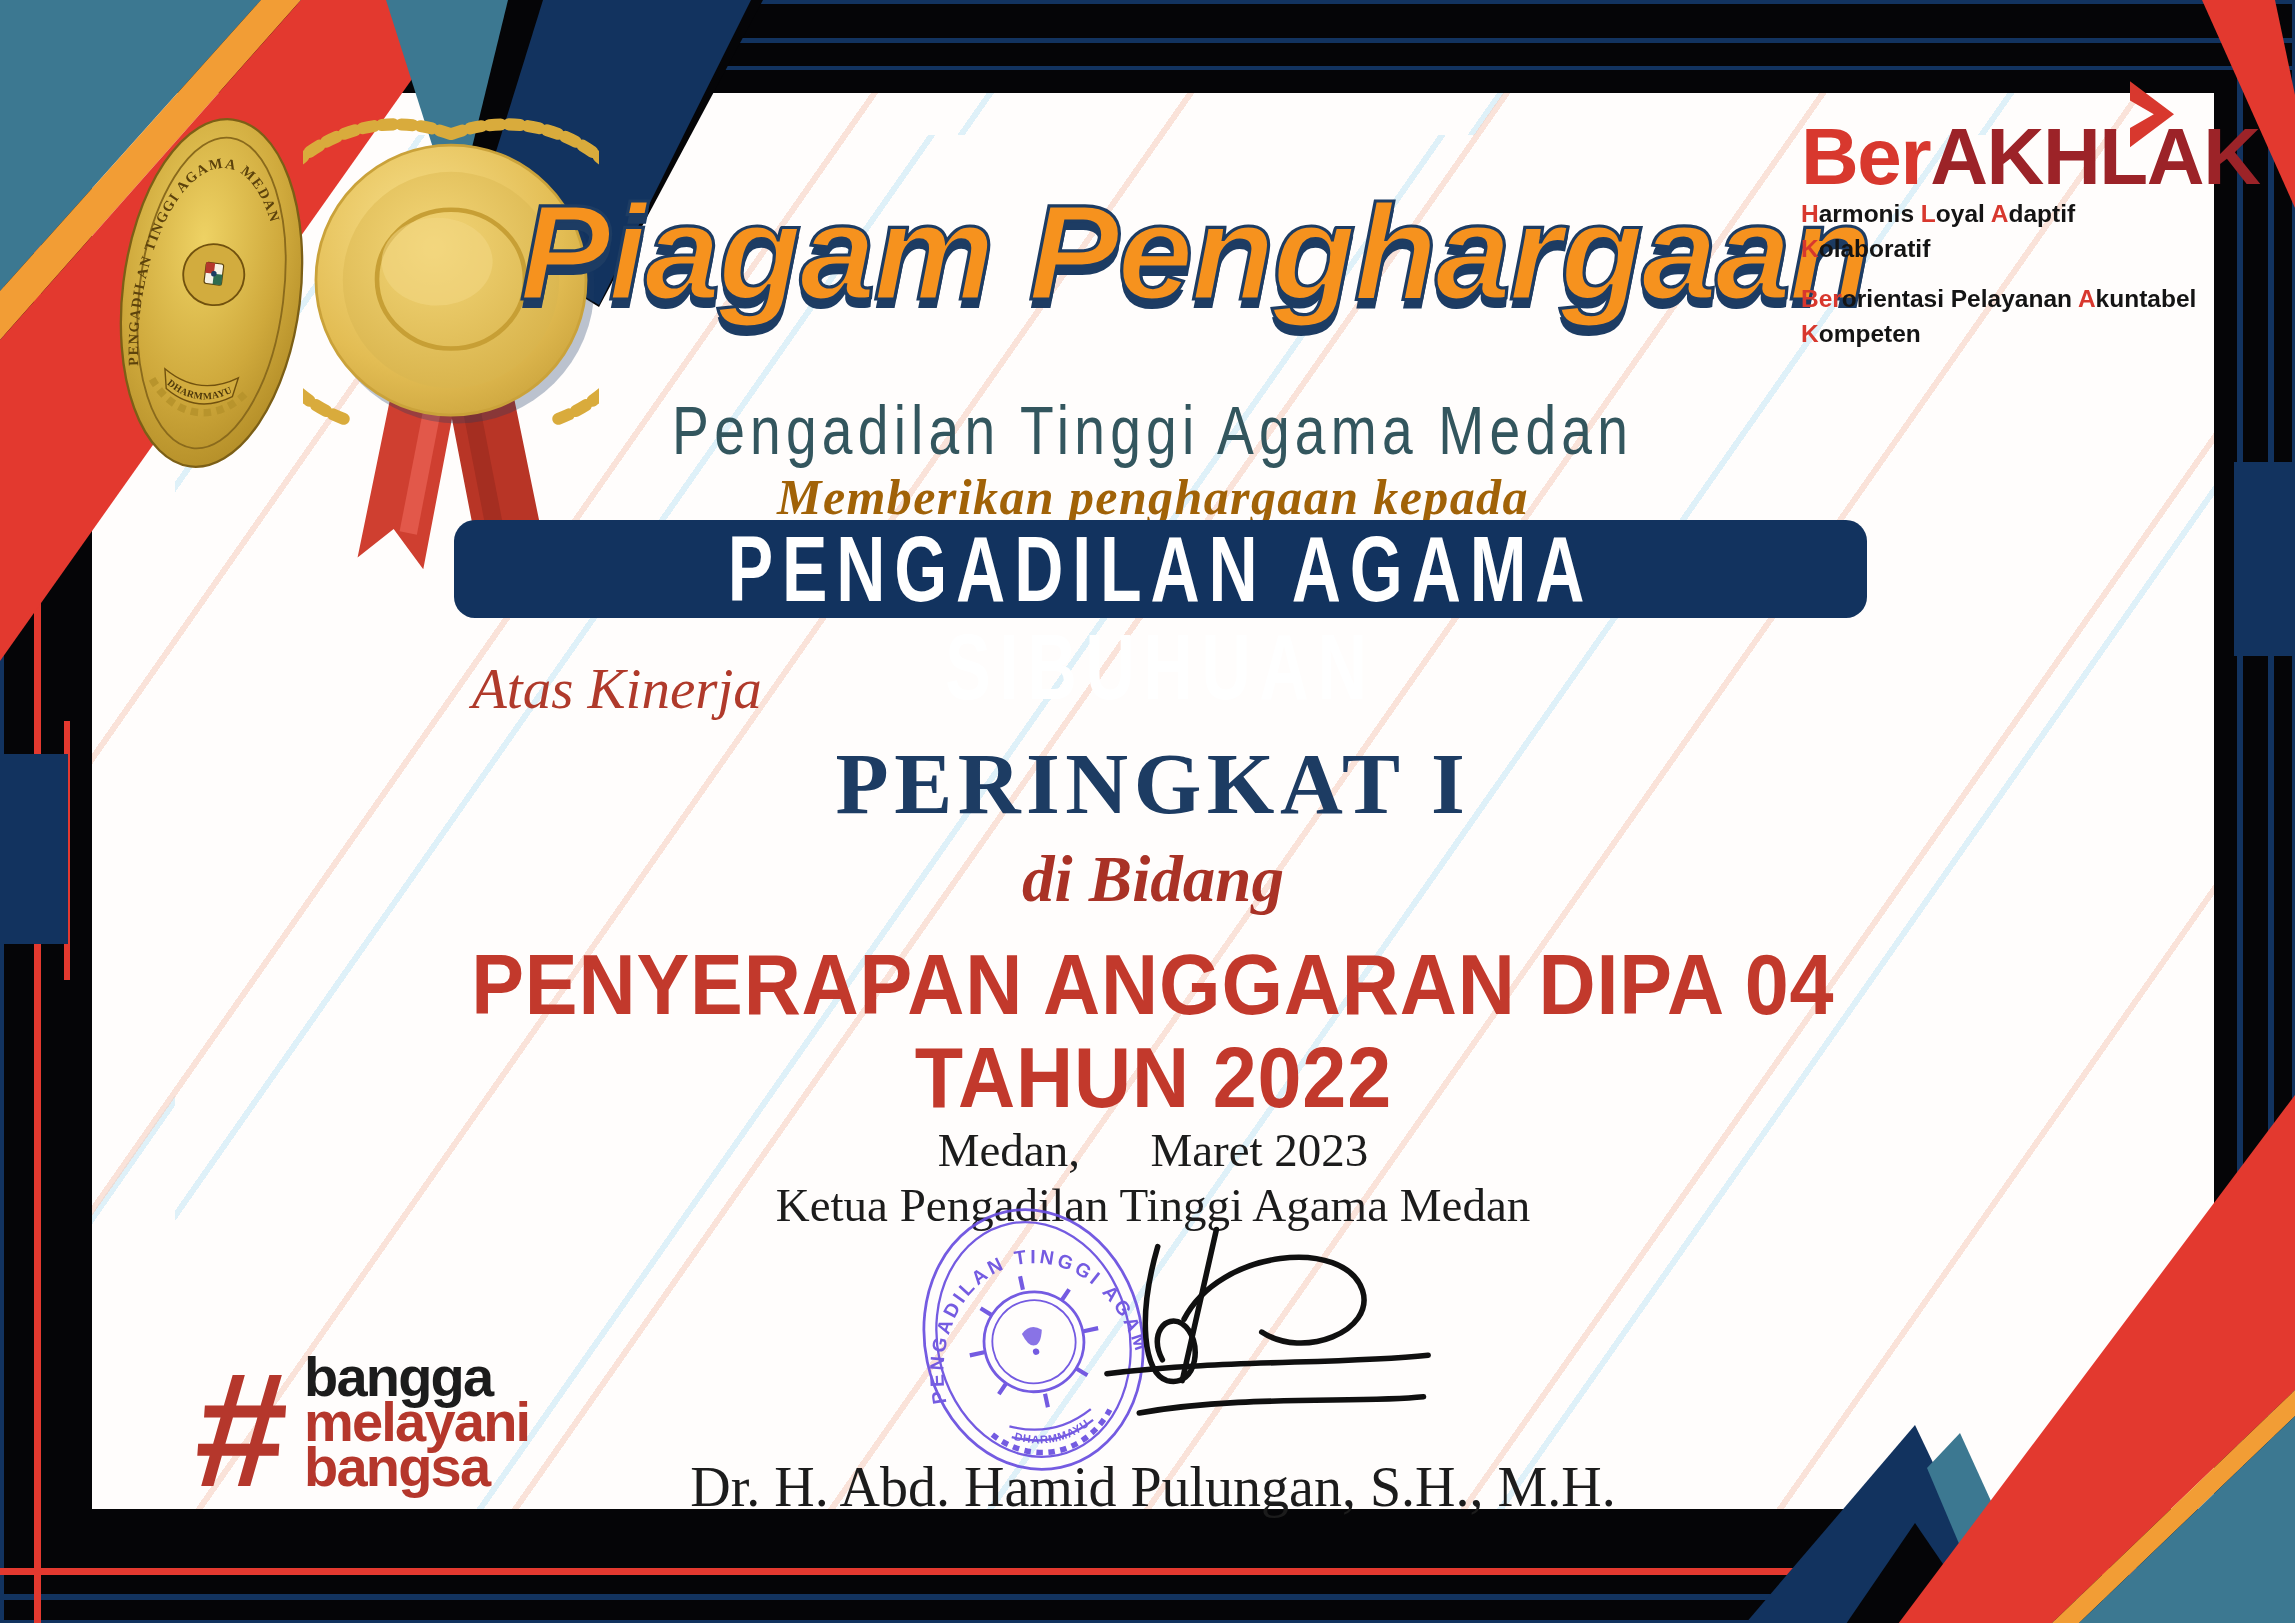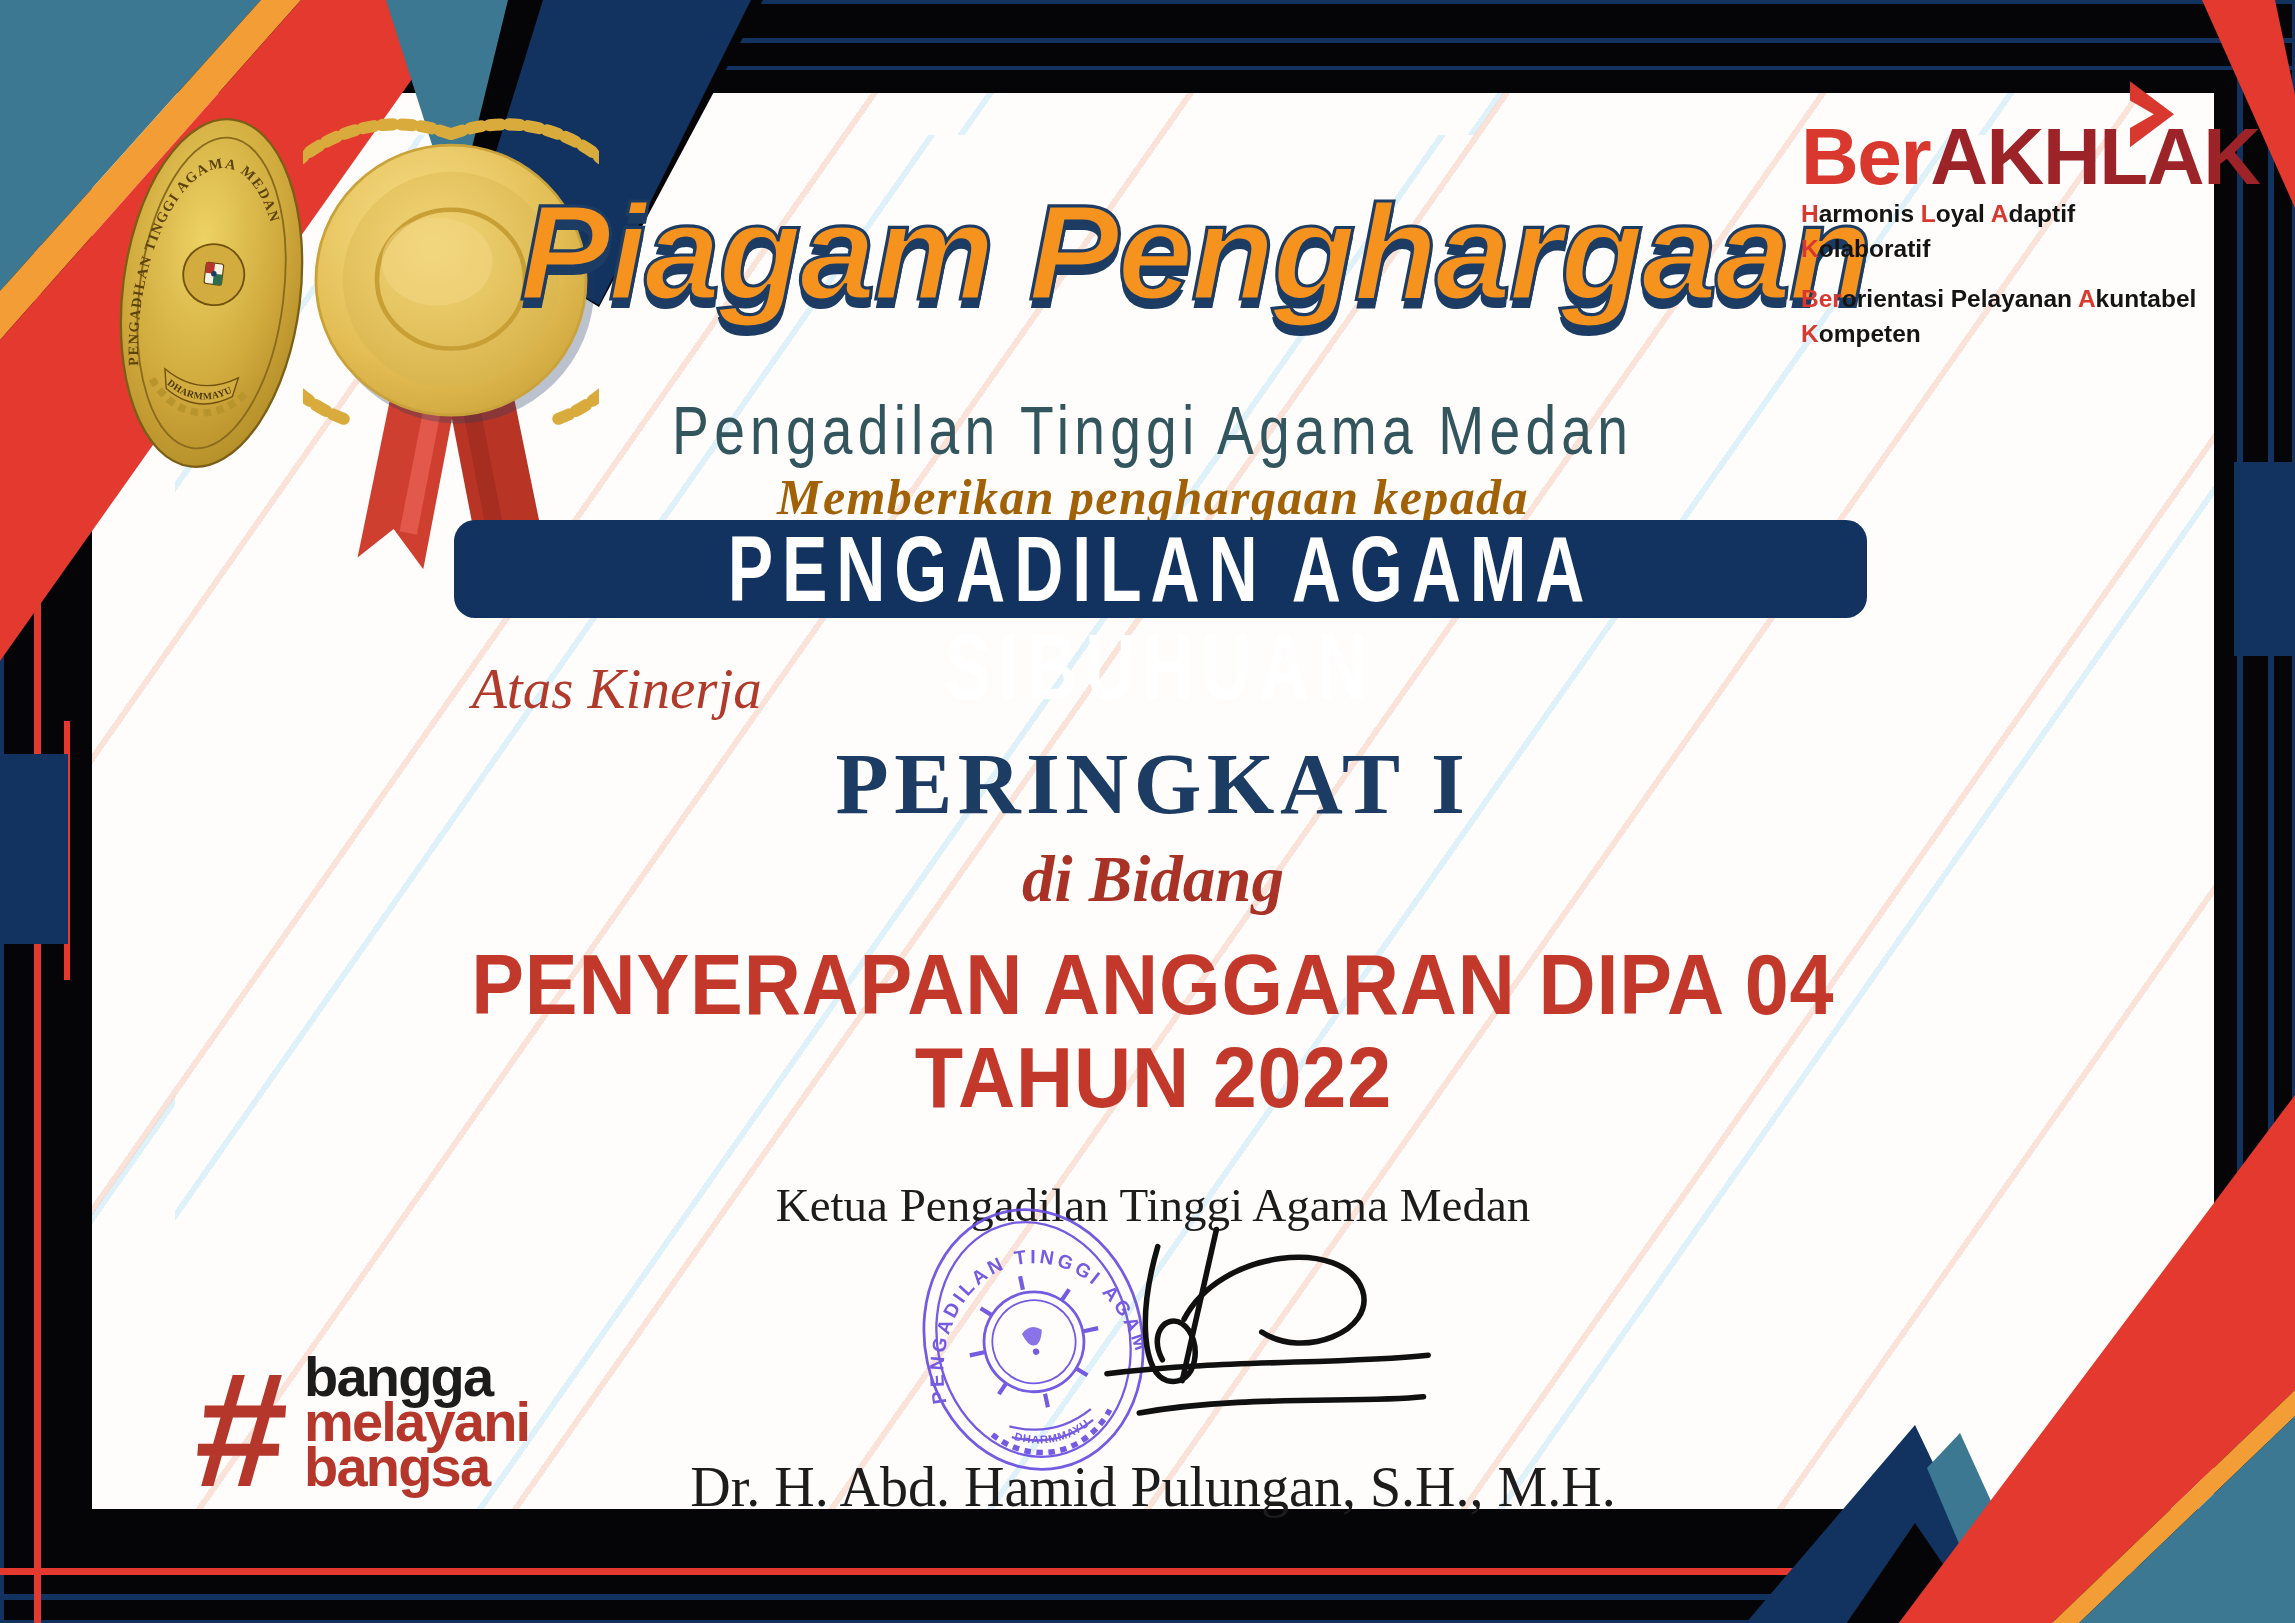--- a/index.html
+++ b/index.html
@@ -160,20 +160,21 @@
   <div class="abs content atas">Atas Kinerja</div>
   <div class="abs content centerline rank">PERINGKAT I</div>
   <div class="abs content centerline bidang">di Bidang</div>
   <div class="abs content centerline field field1">
     <span>PENYERAPAN ANGGARAN DIPA 04</span>
   </div>
   <div class="abs content centerline field field2">
     <span>TAHUN 2022</span>
   </div>
 
+  <div class="abs content centerline serifline date-line">Medan,&nbsp;&nbsp;&nbsp;&nbsp;&nbsp;&nbsp;Maret 2023</div>
   <div class="abs content centerline serifline ketua-line">Ketua Pengadilan Tinggi Agama Medan</div>
 
   <svg class="abs content" style="left:918px;top:1203px;transform:rotate(-12deg);opacity:.93;" width="231" height="273" viewBox="0 0 500 590">
     <defs>
       <path id="stArc" d="M 38,390 A 212 260 0 1 1 462,390" fill="none"></path>
       <path id="stBan" d="M 163,498 Q 250,545 337,498" fill="none"></path>
     </defs>
     <g stroke="#6a4fe0" fill="none" stroke-width="6">
       <ellipse cx="250" cy="295" rx="235" ry="283"></ellipse>
       <ellipse cx="250" cy="295" rx="208" ry="256" stroke-width="5"></ellipse>

